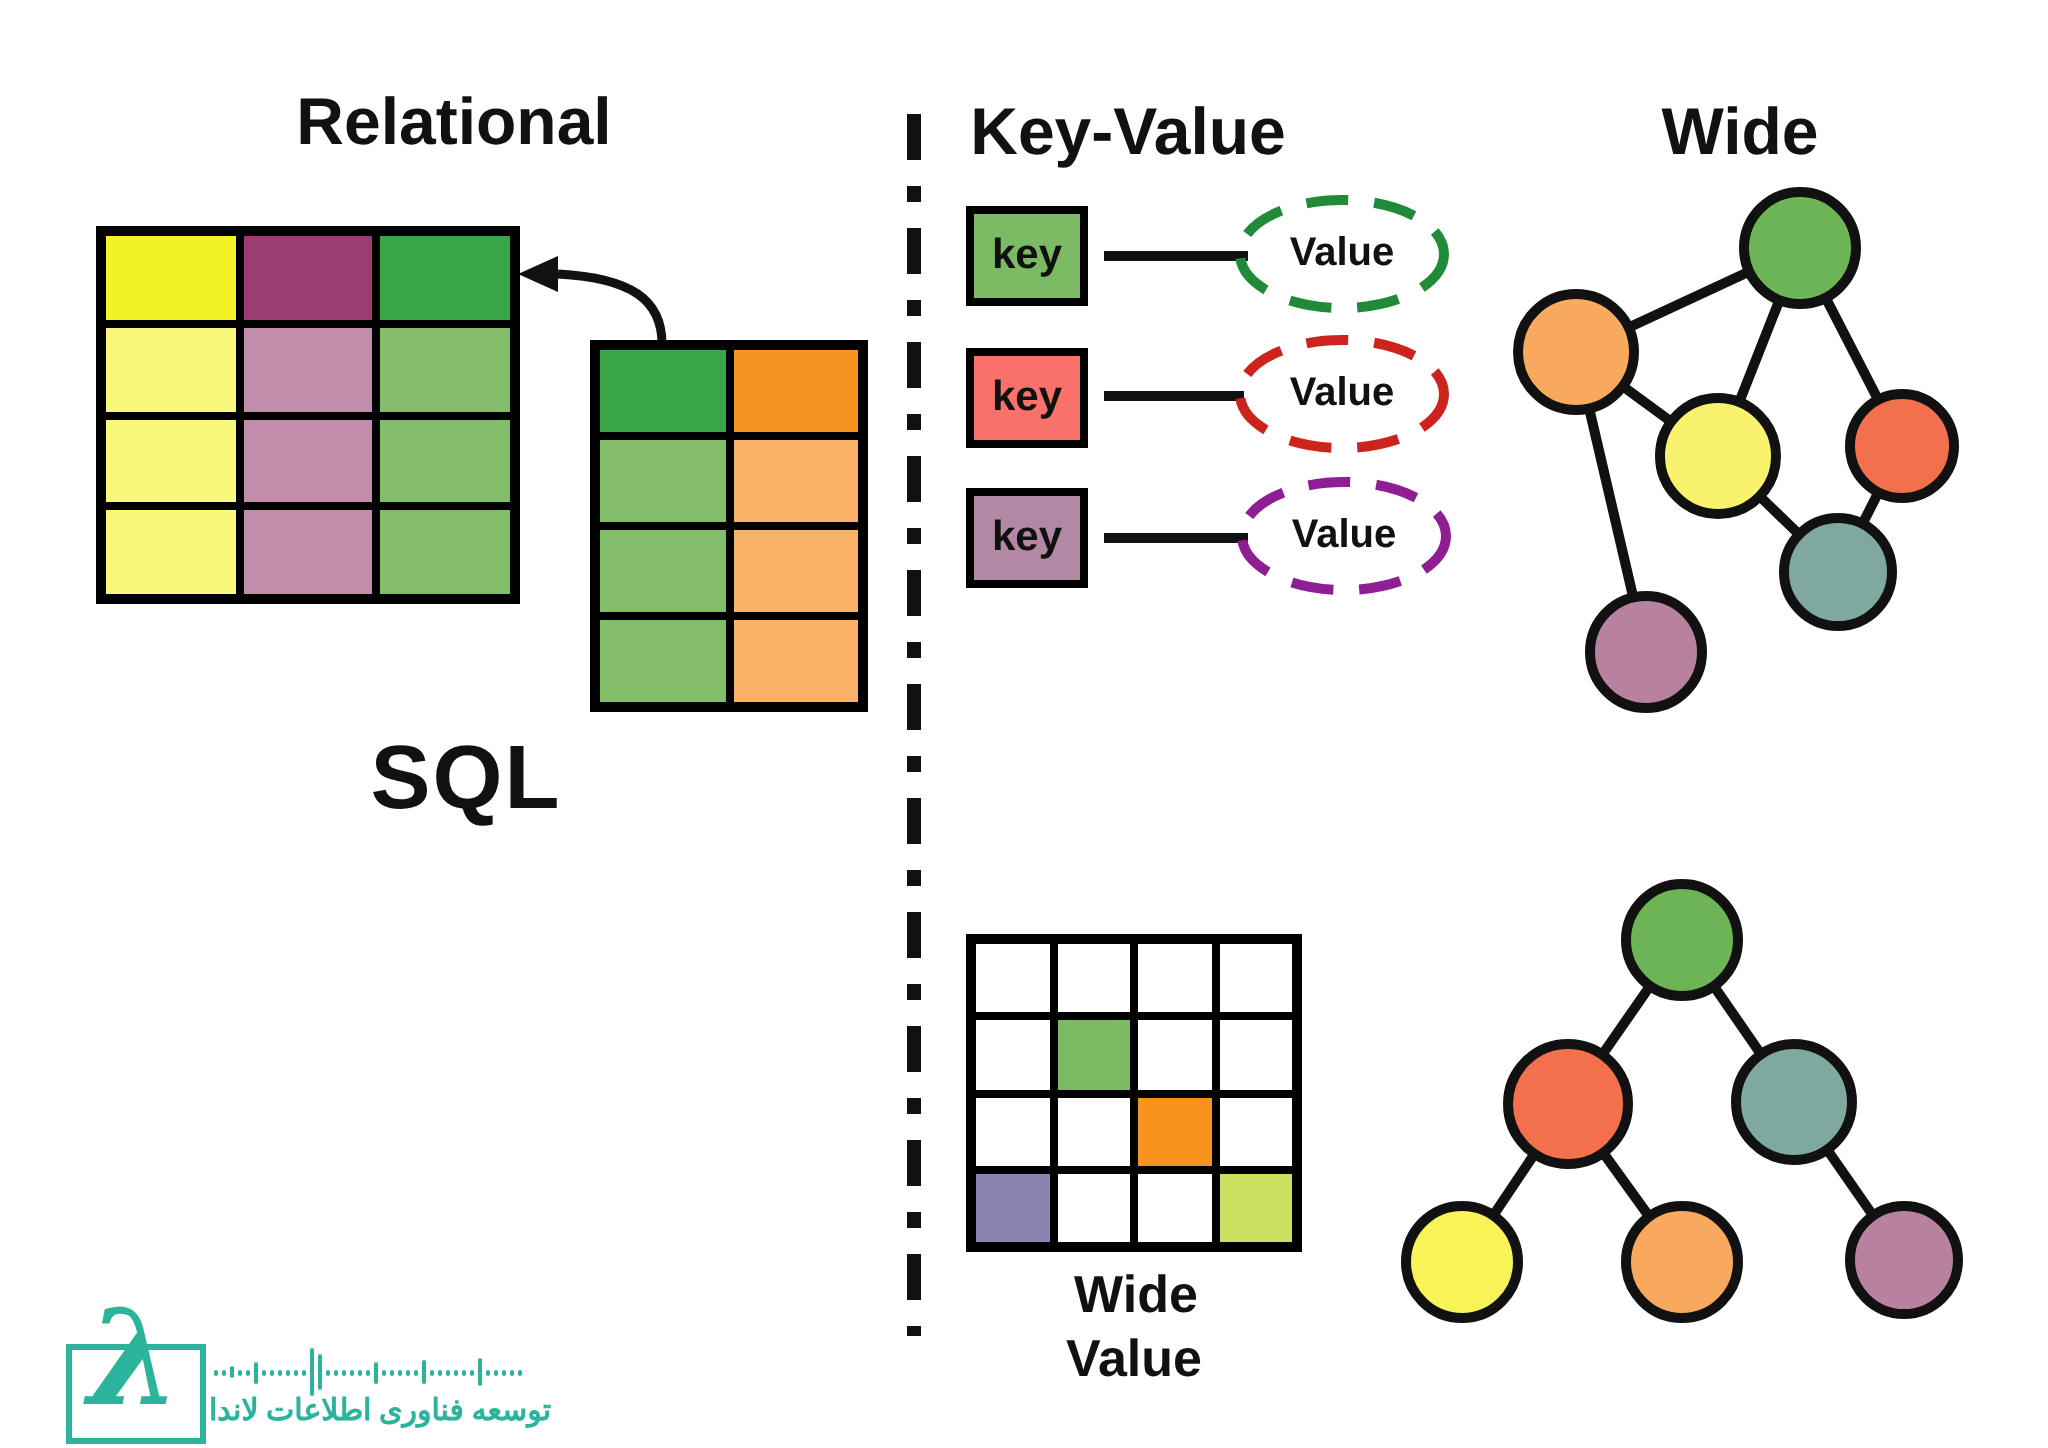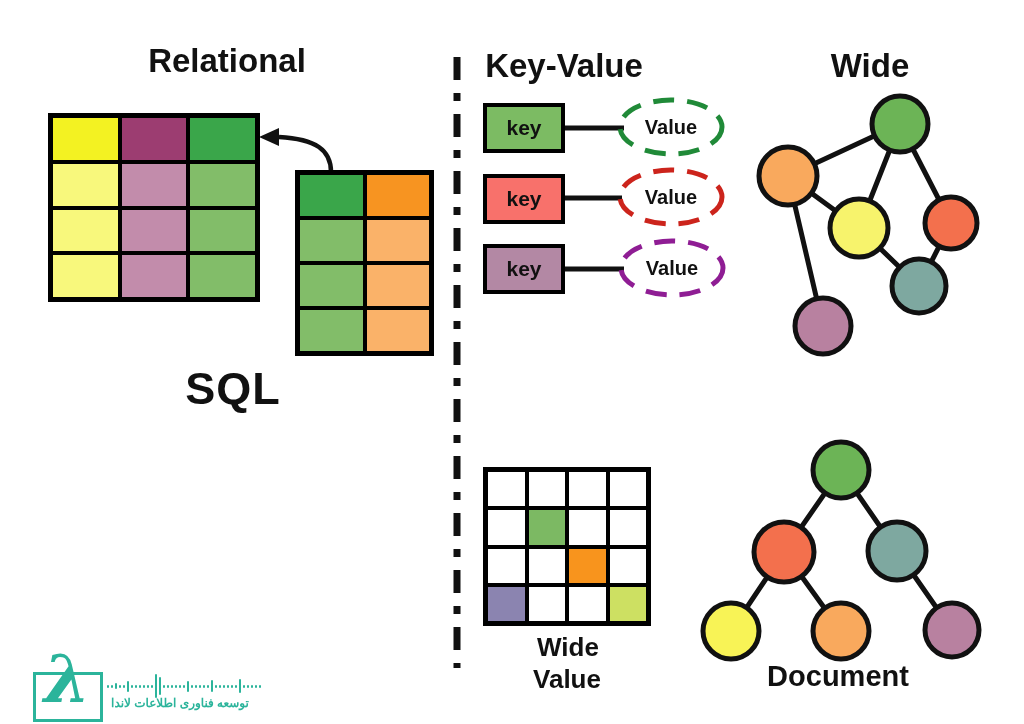--- a/index.html
+++ b/index.html
@@ -7,29 +7,29 @@
     position:relative;width:1024px;height:724px;background:#ffffff;overflow:hidden;
     font-family:"Liberation Sans","DejaVu Sans",sans-serif;color:#111;
   }
   #overlay{position:absolute;left:0;top:0;width:1024px;height:724px;pointer-events:none;}
   .label{position:absolute;transform:translateX(-50%);font-weight:bold;color:#111;white-space:nowrap;line-height:1;}
   .h-section{font-size:33px;}
   .h-big{font-size:45px;letter-spacing:1px;}
   .grid-table{position:absolute;display:grid;border:3px solid #000;box-sizing:border-box;background:#000;}
   .grid-table .cell{border:2px solid #000;}
   .key-box{
-    position:absolute;width:82px;height:50px;box-sizing:border-box;border:4px solid #000;
+    position:absolute;width:61px;height:50px;box-sizing:border-box;border:4px solid #000;
     display:flex;align-items:center;justify-content:center;font-weight:bold;font-size:21px;color:#111;
   }
   .value-label{position:absolute;transform:translate(-50%,-50%);font-weight:bold;font-size:20px;color:#111;}
   .wave{position:absolute;left:107px;top:668px;height:36px;display:flex;align-items:center;gap:2px;}
   .wave span{display:block;width:2px;border-radius:1px;}
   .logo-box{position:absolute;left:33px;top:672px;width:70px;height:50px;box-sizing:border-box;border:3px solid #2bb49b;background:#fff;}
   .logo-lambda{position:absolute;left:44px;top:646px;font-family:"DejaVu Serif",serif;font-style:italic;font-size:66px;line-height:1;font-weight:bold;}
-  .logo-text{position:absolute;left:180px;top:696px;transform:translateX(-50%);font-size:12px;font-weight:bold;direction:rtl;font-family:Liberation Sans, sans-serif;white-space:nowrap;}
+  .logo-text{position:absolute;left:190px;top:696px;transform:translateX(-50%);font-size:15px;font-weight:bold;direction:rtl;font-family:Liberation Serif, serif;white-space:nowrap;}
 </style>
 </head>
 <body>
 
 <div id="stage">
 
   <svg id="overlay" xmlns="http://www.w3.org/2000/svg">
 
     <line x1="457" y1="57" x2="457" y2="668" stroke="#111" stroke-width="7" stroke-dasharray="23 13 8 13"></line>
 
@@ -74,21 +74,20 @@
         <circle cx="952" cy="630" r="27" fill="#b881a0" stroke="#111" stroke-width="5"></circle>
       </g>
   </svg>
 
   <div class="label h-section" style="left:227px;top:44px;">Relational</div>
   <div class="label h-big" style="left:233px;top:366px;text-align:center;">SQL</div>
   <div class="label h-section" style="left:564px;top:49px;">Key-Value</div>
   <div class="label h-section" style="left:870px;top:49px;">Wide</div>
   <div class="label" style="left:568px;top:634px;font-size:26px;">Wide</div>
   <div class="label" style="left:567px;top:666px;font-size:26px;">Value</div>
-  <div class="label" style="left:838px;top:662px;font-size:29px;">Document</div>
 
   <div class="grid-table" style="left: 48px; top: 113px; width: 212px; height: 189px; grid-template-columns: repeat(3, 1fr);">
       <div class="cell" style="background: rgb(243, 242, 34);"></div>
       <div class="cell" style="background: rgb(156, 61, 113);"></div>
       <div class="cell" style="background: rgb(58, 166, 74);"></div>
       <div class="cell" style="background: rgb(248, 248, 124);"></div>
       <div class="cell" style="background: rgb(194, 140, 171);"></div>
       <div class="cell" style="background: rgb(130, 189, 105);"></div>
       <div class="cell" style="background: rgb(248, 248, 124);"></div>
       <div class="cell" style="background: rgb(194, 140, 171);"></div>

